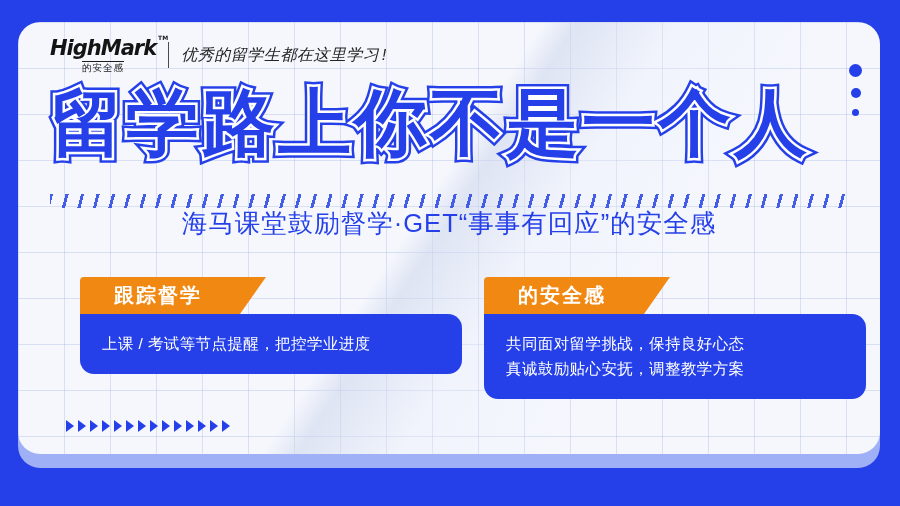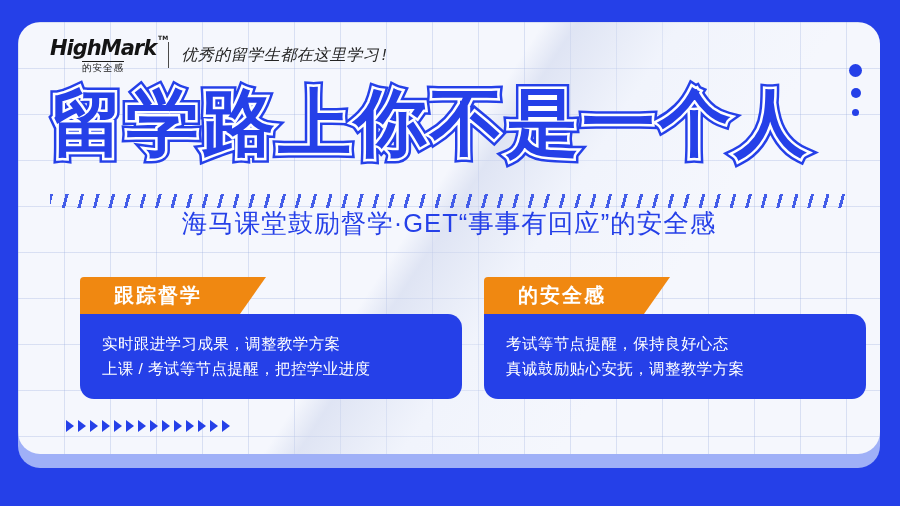--- a/index.html
+++ b/index.html
@@ -170,31 +170,30 @@
 
     <div class="subtitle">海马课堂鼓励督学·GET“事事有回应”的安全感</div>
 
     <div class="cards">
 
       <div class="card">
         <div class="card-head">
           <span class="card-head-label">跟踪督学</span>
         </div>
         <div class="card-body">
-          <div class="card-line">实时跟进学习成果，调整教学方案</div>
           <div class="card-line">上课 / 考试等节点提醒，把控学业进度</div>
         </div>
       </div>
 
       <div class="card">
         <div class="card-head">
           <span class="card-head-label">的安全感</span>
         </div>
         <div class="card-body">
-          <div class="card-line">考试等节点提醒，保持良好心态</div>
+          <div class="card-line">共同面对留学挑战，保持良好心态</div>
           <div class="card-line">真诚鼓励贴心安抚，调整教学方案</div>
         </div>
       </div>
 
     </div>
 
     <div class="dots">
       <span class="dot d1"></span>
       <span class="dot d2"></span>
       <span class="dot d3"></span>

